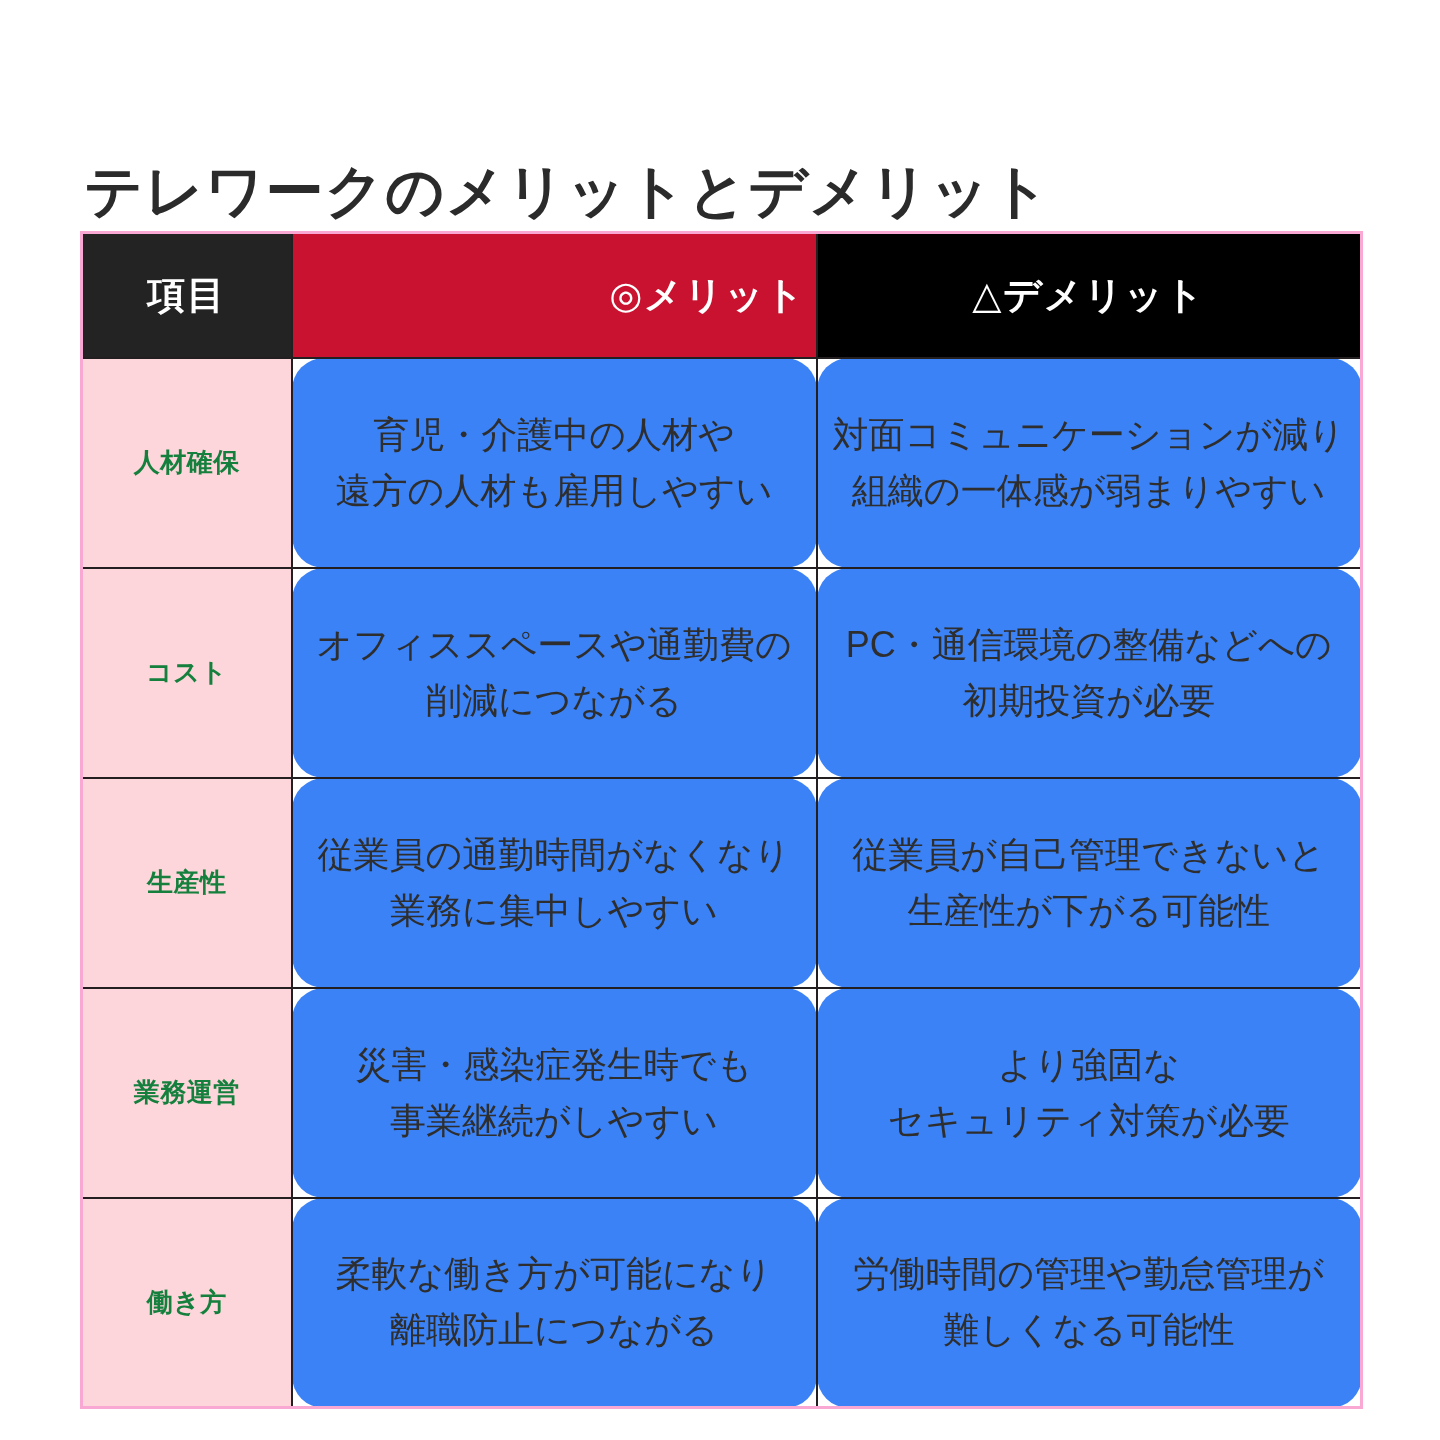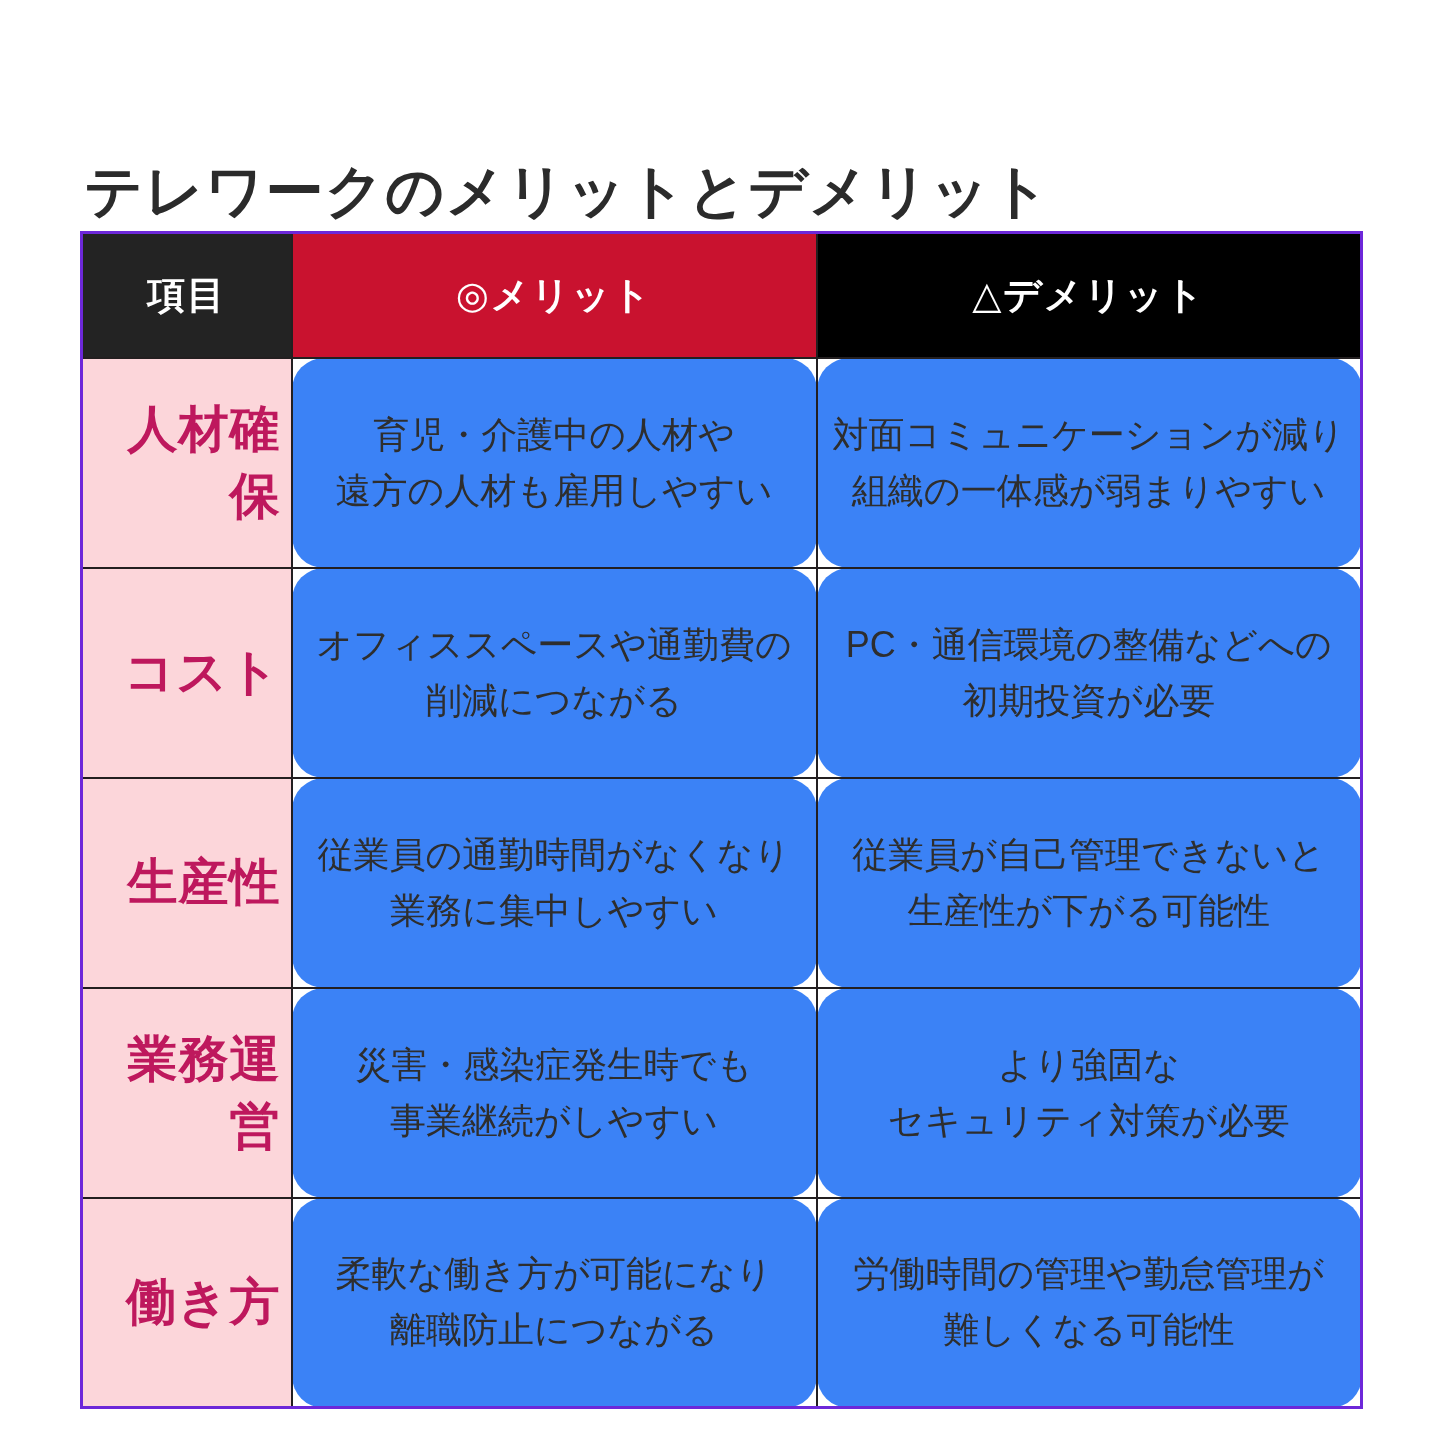--- a/index.html
+++ b/index.html
@@ -26,48 +26,47 @@
     color: #2b2b2b;
   }
   table.compare-table {
     position: absolute;
     left: 80px;
     top: 183px;
     width: 1280px;
     height: 1175px;
     border-collapse: collapse;
     table-layout: fixed;
-    border: 3px solid #6d28d9;
+    border: 3px solid #f9a8d4;
   }
   .compare-table th,
   .compare-table td {
     border: 2px solid #231f20;
     text-align: center;
     vertical-align: middle;
     padding: 0 10px;
     box-sizing: border-box;
   }
   .compare-table thead tr { height: 125px; }
   .compare-table tbody tr { height: 210px; }
   th.hdr {
     color: #ffffff;
     font-size: 38px;
     font-weight: 700;
     letter-spacing: 0.04em;
   }
   th.hdr-item    { background: #232323; }
-  th.hdr-merit   { background: #c9122f; }
+  th.hdr-merit   { background: #c9122f; text-align: right; }
   th.hdr-demerit { background: #000000; }
   td.row-label {
     background: #fcd6da;
-    color: #be185d;
-    font-size: 50px;
+    color: #15803d;
+    font-size: 26px;
     font-weight: 700;
     letter-spacing: 0.02em;
-    text-align: right;
   }
   td.cell-text {
     background: #3b82f6;
     color: #2e2e2e;
     font-size: 36px;
     line-height: 1.55;
     white-space: pre-line;
     border-radius: 32px;
   }
   .copyright {

